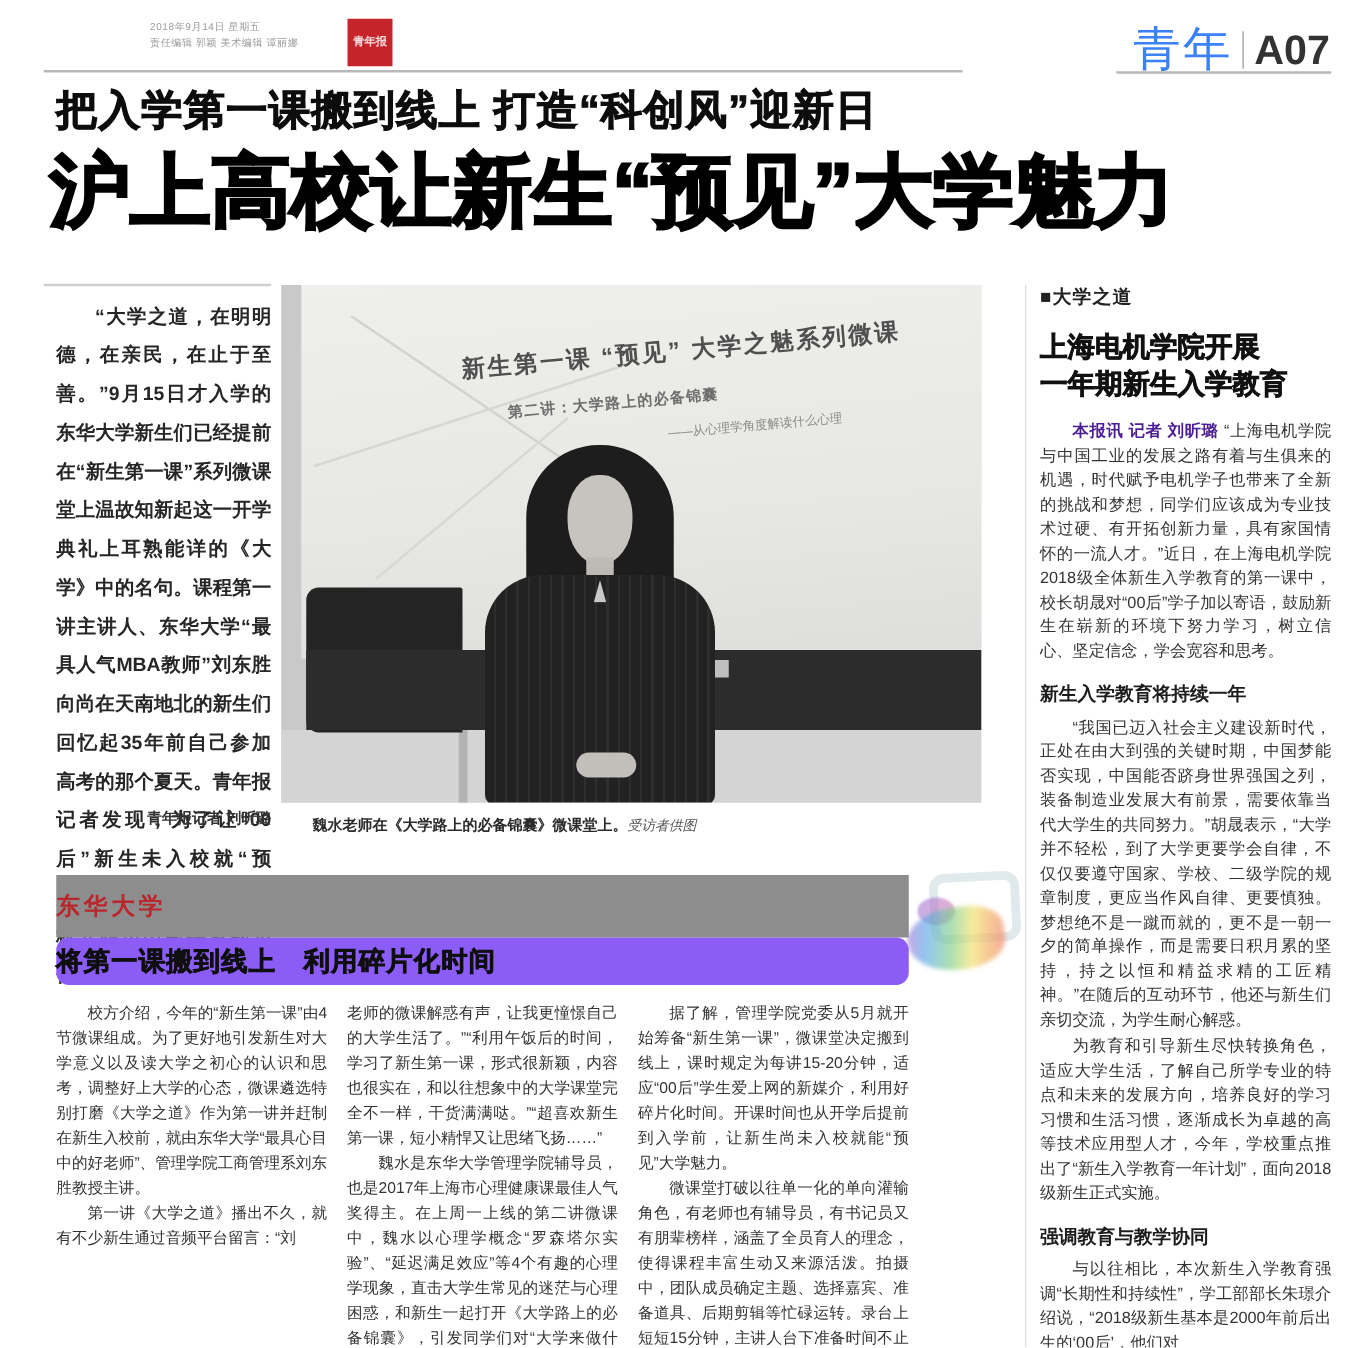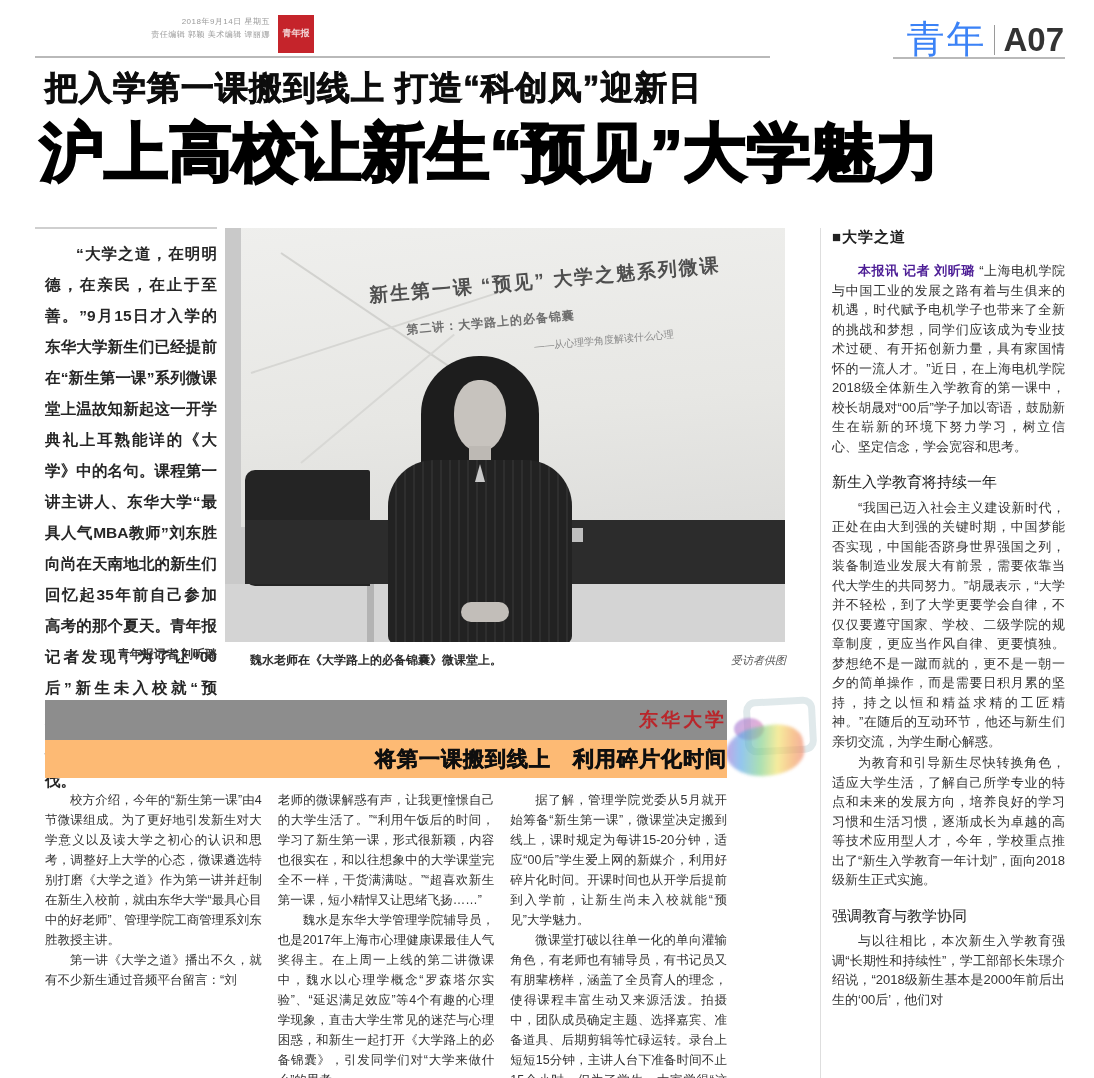--- a/index.html
+++ b/index.html
@@ -2,21 +2,21 @@
 <html><head>
 <meta charset="utf-8">
 <style>
   html,body{margin:0;padding:0;}
   body{
     width:1094px;height:1078px;position:relative;background:#ffffff;
     font-family:"Liberation Sans",sans-serif;color:#1a1a1a;overflow:hidden;
   }
   .abs{position:absolute;}
   
-  .masthead-meta{left:120px;top:16px;width:150px;text-align:right;
+  .masthead-meta{left:120px;top:16px;width:150px;text-align:left;
     font-size:8px;color:#9a9a9a;line-height:1.6;letter-spacing:.5px;}
   .masthead-logo{left:278px;top:15px;width:36px;height:38px;background:#c5242b;
     color:#f3d9d9;font-size:9px;font-weight:700;display:flex;align-items:center;
     justify-content:center;text-align:center;line-height:1.1;}
   .rule-left{left:35px;top:56px;width:735px;height:2px;background:#b9b9b9;}
   .rule-right{left:893px;top:57px;width:172px;height:2px;background:#b9b9b9;}
   .page-header{right:30px;top:14px;display:flex;align-items:center;gap:8px;}
   .page-header .sec{font-size:38px;font-weight:400;color:#3b82f6;letter-spacing:2px;}
   .page-header .sep{width:1px;height:30px;background:#9a9a9a;}
   .page-header .num{font-size:33px;font-weight:800;color:#333;}
@@ -52,39 +52,39 @@
   .ph-stand{position:absolute;left:142px;top:356px;width:7px;height:60px;background:#b3b3b3;}
   .ph-wall-lower{position:absolute;left:0;top:356px;width:560px;height:60px;background:#d4d4d4;}
   .ph-hair{position:absolute;left:196px;top:128px;width:118px;height:238px;background:#1d1d1d;border-radius:58px 58px 26px 26px;}
   .ph-face{position:absolute;left:229px;top:152px;width:52px;height:72px;background:#c7c3be;border-radius:46% 46% 50% 50%;}
   .ph-neck{position:absolute;left:244px;top:218px;width:22px;height:18px;background:#bdb9b4;}
   .ph-body{position:absolute;left:163px;top:232px;width:184px;height:184px;background:#222;
     border-radius:46px 46px 8px 8px;
     background-image:repeating-linear-gradient(90deg,#222 0 7px,#2e2e2e 7px 9px);}
   .ph-collar{position:absolute;left:250px;top:236px;width:10px;height:18px;background:#c9c9c9;clip-path:polygon(50% 0,100% 100%,0 100%);}
   .ph-hands{position:absolute;left:236px;top:374px;width:48px;height:20px;background:#c2beb9;border-radius:10px;}
-  .photo-caption{left:250px;top:652px;width:536px;display:flex;justify-content:space-between;align-items:baseline;}
+  .photo-caption{left:250px;top:652px;width:536px;display:flex;align-items:baseline;}
   .photo-caption .cap{font-size:12px;font-weight:700;color:#2b2b2b;}
   .photo-caption .credit{font-size:11px;color:#555;font-style:italic;}
   
   .v-divider{left:820px;top:228px;width:1px;height:850px;background:#dedede;}
   .right-col{left:832px;top:228px;width:233px;}
   .r-kicker{font-size:15px;font-weight:800;color:#222;letter-spacing:1px;}
   .r-title{margin-top:16px;font-size:22px;line-height:29px;font-weight:800;color:#111;
     -webkit-text-stroke:.6px #111;white-space:nowrap;}
   .right-col .bodytext{margin:14px 0 0 0;font-size:13px;line-height:19.5px;color:#333;
     text-align:justify;}
   .right-col .bodytext p{margin:0 0 2px 0;text-indent:2em;}
   .right-col .lead-label{font-weight:800;color:#4c1d95;}
-  .r-subhead{margin:16px 0 6px 0;font-size:15px;font-weight:400;color:#1c1c1c;}
+  .r-subhead{margin:16px 0 6px 0;font-size:15px;font-weight:700;color:#1c1c1c;}
   
   .bottom{left:45px;top:700px;width:682px;}
-  .tag-bar{height:40px;background:#8d8d8d;display:flex;align-items:center;justify-content:flex-end;}
+  .tag-bar{height:50px;background:#8d8d8d;display:flex;align-items:center;justify-content:flex-start;}
   .tag-bar span{color:#b9262b;font-size:19px;font-weight:800;letter-spacing:3px;}
-  .title-bar{height:38px;background:#fdba74;display:flex;align-items:center;justify-content:flex-end;}
+  .title-bar{height:38px;background:#8b5cf6;display:flex;align-items:center;justify-content:flex-start;border-radius:10px;}
   .title-bar span{color:#0f0f0f;font-size:21px;font-weight:800;letter-spacing:1px;-webkit-text-stroke:.6px #0f0f0f;}
   .bottom-cols{display:flex;gap:16px;margin-top:12px;}
   .bcol{flex:1;font-size:12.5px;line-height:20px;color:#333;text-align:justify;}
   .bcol p{margin:0;text-indent:2em;}
   .bcol p.noindent{text-indent:0;}
   
   .colorful-logo{left:726px;top:692px;width:86px;height:100px;}
   .cl-frame{position:absolute;left:18px;top:6px;width:58px;height:42px;border:7px solid #dde7e9;
     border-radius:12px;opacity:.9;transform:rotate(-3deg);}
   .cl-blob{position:absolute;left:0px;top:34px;width:78px;height:50px;border-radius:50% 40% 45% 55%;
@@ -146,20 +146,24 @@
 </div>
 <div class="abs photo-caption">
   <span class="cap">魏水老师在《大学路上的必备锦囊》微课堂上。</span>
   <span class="credit">受访者供图</span>
 </div>
 
 <div class="abs v-divider"></div>
 
 <div class="abs right-col">
   <div class="r-kicker">■大学之道</div>
+  <div class="r-title">
+    <div>上海电机学院开展</div>
+    <div>一年期新生入学教育</div>
+  </div>
   <div class="bodytext">
     <p><span class="lead-label">本报讯 记者 刘昕璐 </span><span>“上海电机学院与中国工业的发展之路有着与生俱来的机遇，时代赋予电机学子也带来了全新的挑战和梦想，同学们应该成为专业技术过硬、有开拓创新力量，具有家国情怀的一流人才。”近日，在上海电机学院2018级全体新生入学教育的第一课中，校长胡晟对“00后”学子加以寄语，鼓励新生在崭新的环境下努力学习，树立信心、坚定信念，学会宽容和思考。</span></p>
     <div class="r-subhead">新生入学教育将持续一年</div>
     <p>“我国已迈入社会主义建设新时代，正处在由大到强的关键时期，中国梦能否实现，中国能否跻身世界强国之列，装备制造业发展大有前景，需要依靠当代大学生的共同努力。”胡晟表示，“大学并不轻松，到了大学更要学会自律，不仅仅要遵守国家、学校、二级学院的规章制度，更应当作风自律、更要慎独。梦想绝不是一蹴而就的，更不是一朝一夕的简单操作，而是需要日积月累的坚持，持之以恒和精益求精的工匠精神。”在随后的互动环节，他还与新生们亲切交流，为学生耐心解惑。</p>
     <p>为教育和引导新生尽快转换角色，适应大学生活，了解自己所学专业的特点和未来的发展方向，培养良好的学习习惯和生活习惯，逐渐成长为卓越的高等技术应用型人才，今年，学校重点推出了“新生入学教育一年计划”，面向2018级新生正式实施。</p>
     <div class="r-subhead">强调教育与教学协同</div>
     <p>与以往相比，本次新生入学教育强调“长期性和持续性”，学工部部长朱璟介绍说，“2018级新生基本是2000年前后出生的‘00后’，他们对</p>
   </div>
 </div>
 

